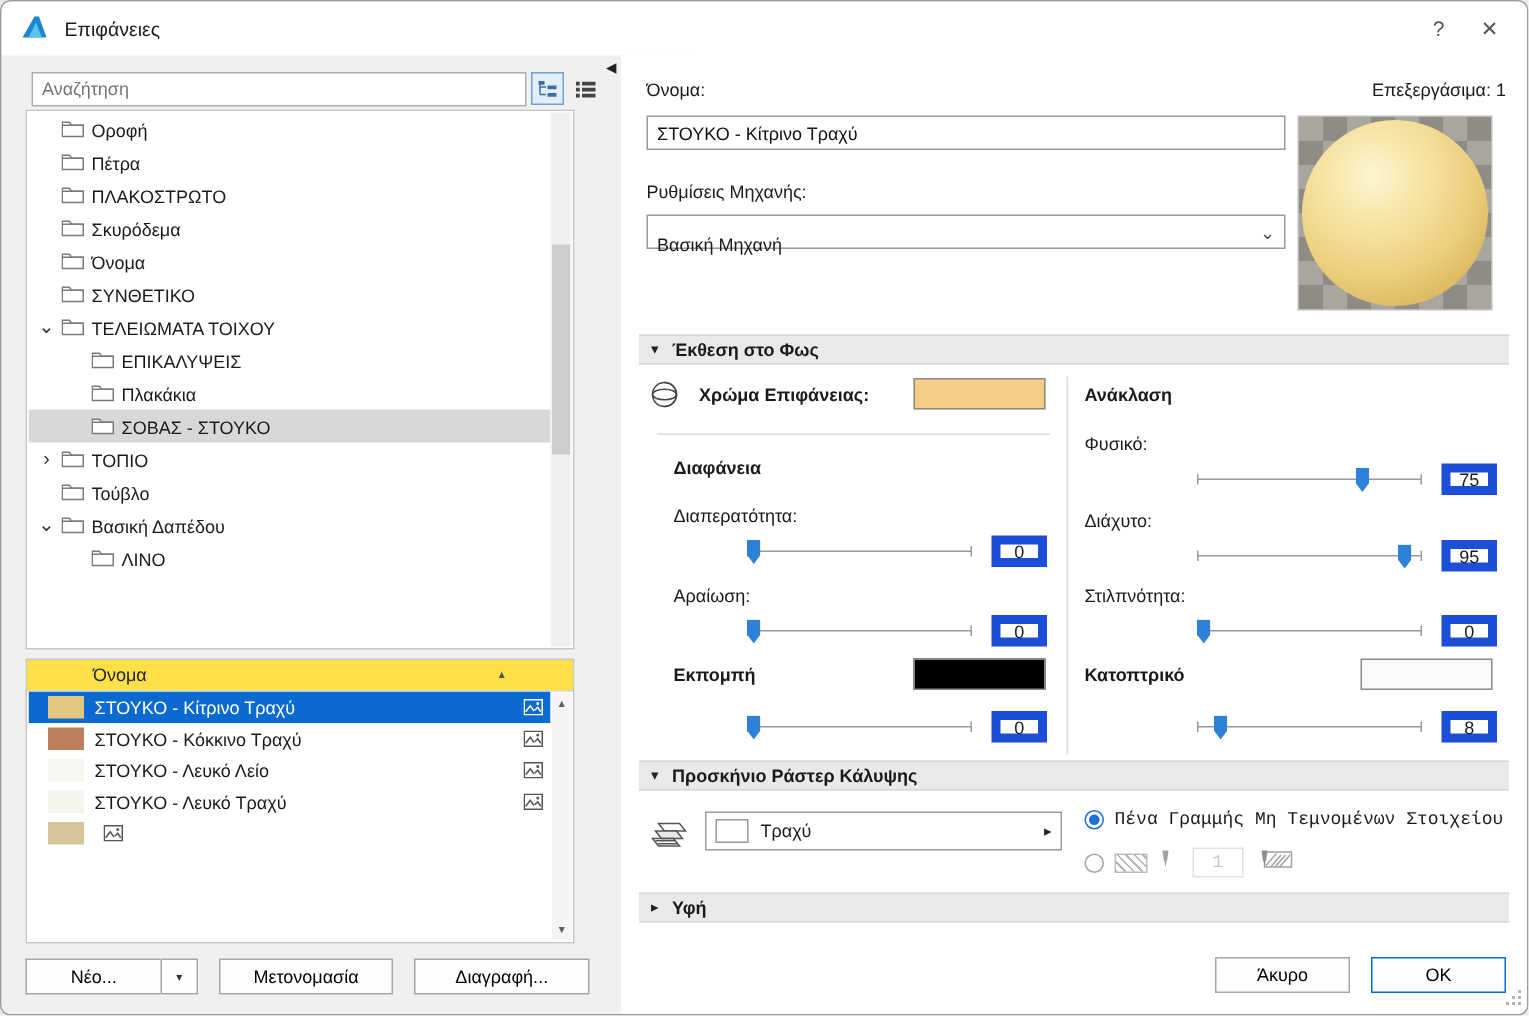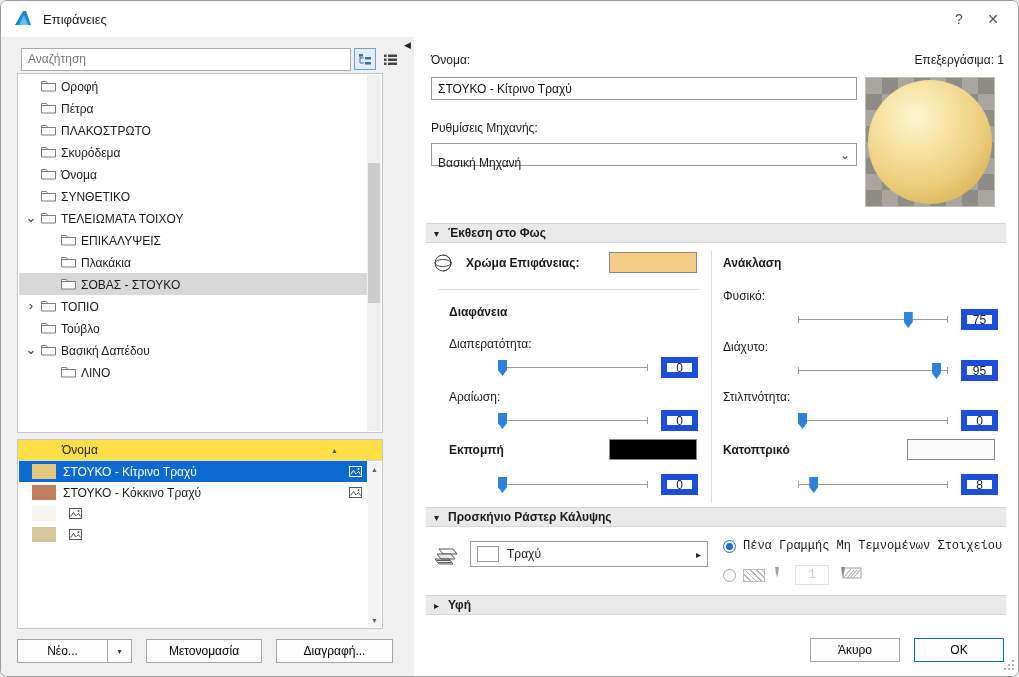--- a/index.html
+++ b/index.html
@@ -350,20 +350,32 @@
               <span class="licon">
                 <svg width="13" height="11" viewBox="0 0 13 11">
                   <rect x="0.5" y="0.5" width="12" height="10" fill="none" stroke="currentColor"></rect>
                   <path d="M1.5 8.5 L4.5 4.5 L7 8 M7.5 7.5 L9.5 5.5 L11.5 8.5" fill="none" stroke="currentColor"></path>
                   <circle cx="9.5" cy="3" r="1" fill="currentColor"></circle>
                 </svg>
               </span>
             </div>
             <div class="list-row">
               <span class="lsw" style="background:#f6f5f0"></span>
+              <span class="lname">ΣΤΟΥΚΟ - Λευκό Λείο</span>
+              <span class="licon">
+                <svg width="13" height="11" viewBox="0 0 13 11">
+                  <rect x="0.5" y="0.5" width="12" height="10" fill="none" stroke="currentColor"></rect>
+                  <path d="M1.5 8.5 L4.5 4.5 L7 8 M7.5 7.5 L9.5 5.5 L11.5 8.5" fill="none" stroke="currentColor"></path>
+                  <circle cx="9.5" cy="3" r="1" fill="currentColor"></circle>
+                </svg>
+              </span>
+            </div>
+            <div class="list-row">
+              <span class="lsw" style="background:#f4f3ec"></span>
+              <span class="lname">ΣΤΟΥΚΟ - Λευκό Τραχύ</span>
               <span class="licon">
                 <svg width="13" height="11" viewBox="0 0 13 11">
                   <rect x="0.5" y="0.5" width="12" height="10" fill="none" stroke="currentColor"></rect>
                   <path d="M1.5 8.5 L4.5 4.5 L7 8 M7.5 7.5 L9.5 5.5 L11.5 8.5" fill="none" stroke="currentColor"></path>
                   <circle cx="9.5" cy="3" r="1" fill="currentColor"></circle>
                 </svg>
               </span>
             </div>
             <div class="list-row">
               <span class="lsw" style="background:#d6c69c"></span>

